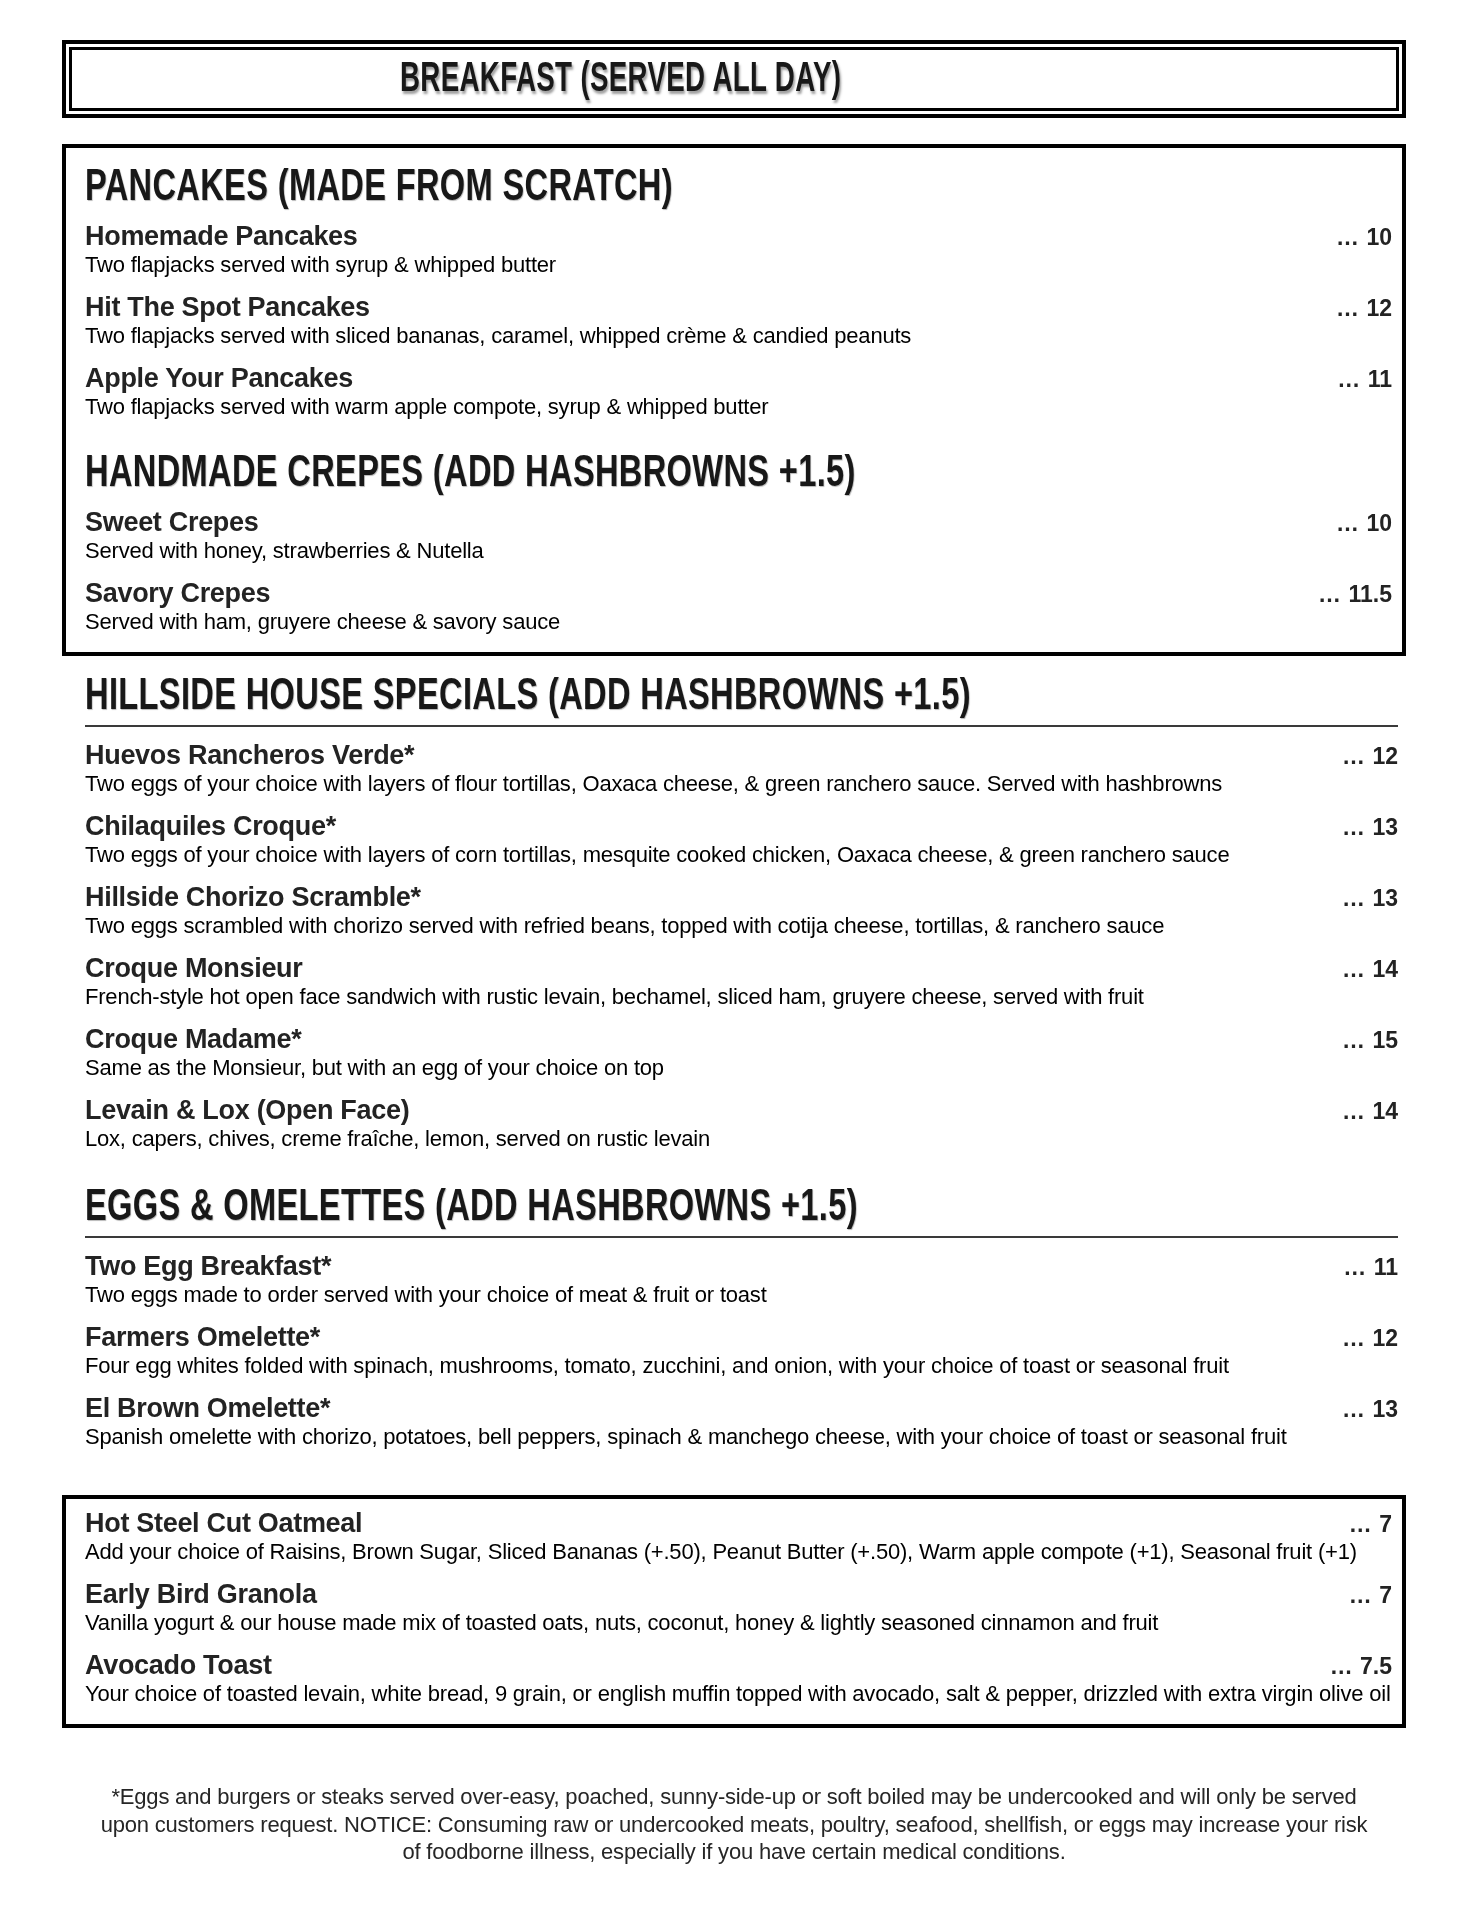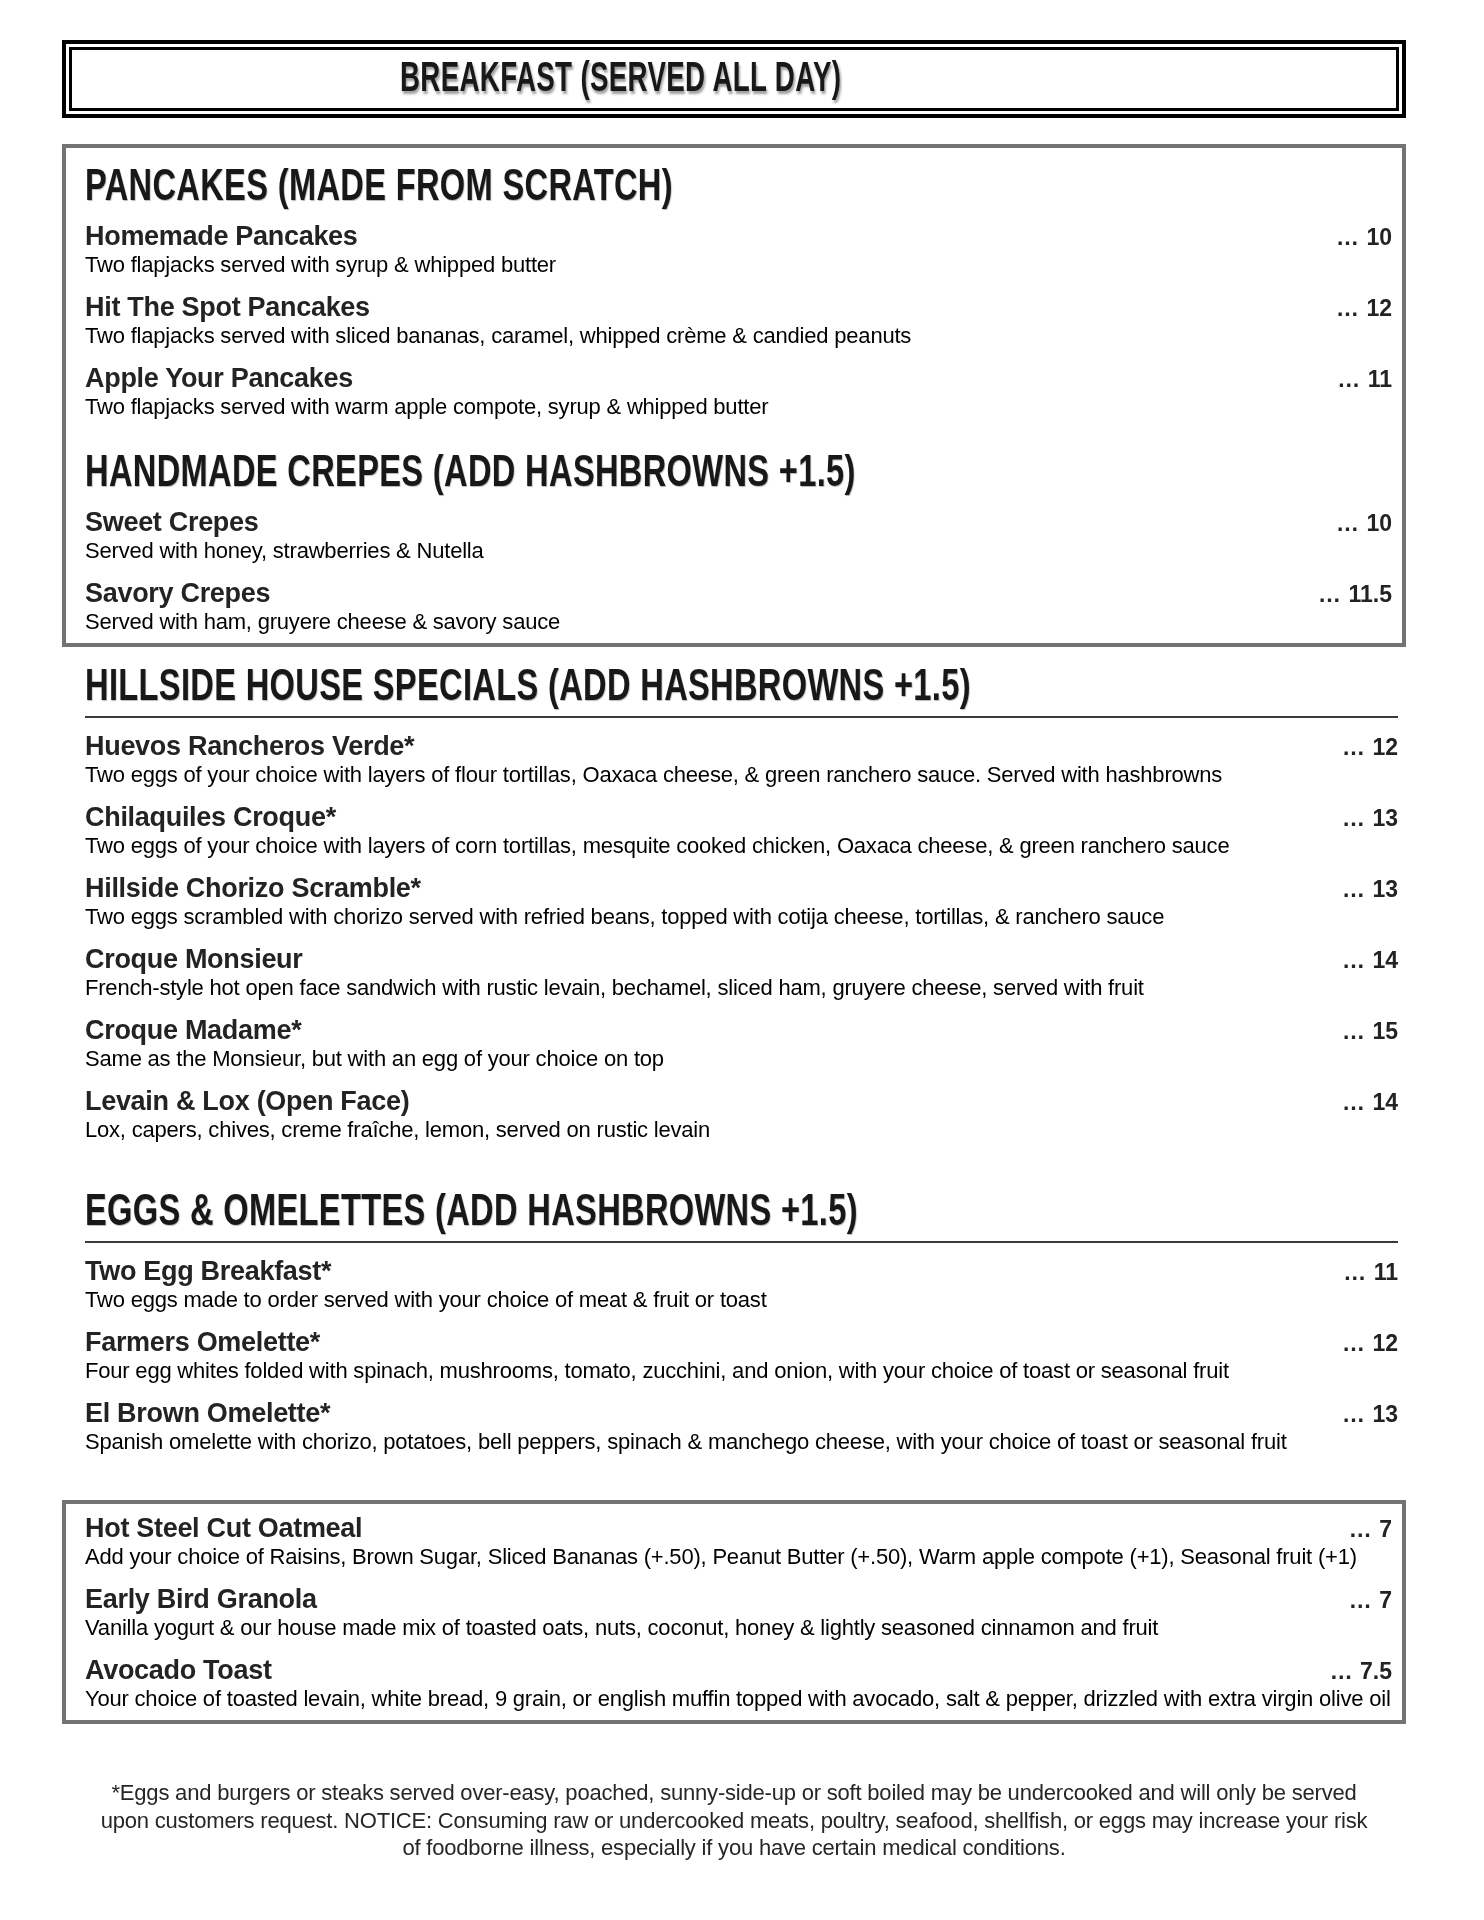--- a/index.html
+++ b/index.html
@@ -36,23 +36,23 @@
   .title-box-inner h1 {
     font-size: 42px;
     line-height: 1.05;
     font-weight: 700;
   }
   .title-box-inner .cond {
     transform: scaleX(0.66);
     text-shadow: 2px 3px 3px rgba(0,0,0,0.38);
   }
   .menu-box {
-    border: 4px solid #737373;
+    border: 4px solid #000000;
     margin-top: 26px;
-    padding: 8px 10px 5px 19px;
+    padding: 8px 10px 14px 19px;
   }
   .box-heading {
     font-size: 44px;
     line-height: 1.05;
     margin: 6px 0 14px 0;
   }
   .box-heading .cond, .open-heading .cond {
     text-shadow: 1px 1px 1px rgba(0,0,0,0.28);
   }
   .box-heading.second { margin-top: 28px; }
@@ -81,21 +81,21 @@
   .item-desc {
     font-size: 22px;
     line-height: 1.14;
     letter-spacing: -0.2px;
     color: #000000;
     margin-top: 1px;
   }
   .open-section {
     margin: 15px 8px 0 23px;
   }
-  .open-section.eggs { margin-top: 44px; }
+  .open-section.eggs { margin-top: 30px; }
   .open-heading {
     font-size: 44px;
     line-height: 1.05;
   }
   .section-rule {
     border: none;
     border-top: 2px solid #3a3a3a;
     margin: 8px 0 14px 0;
   }
   .bottom-box { margin-top: 46px; padding-top: 10px; }

